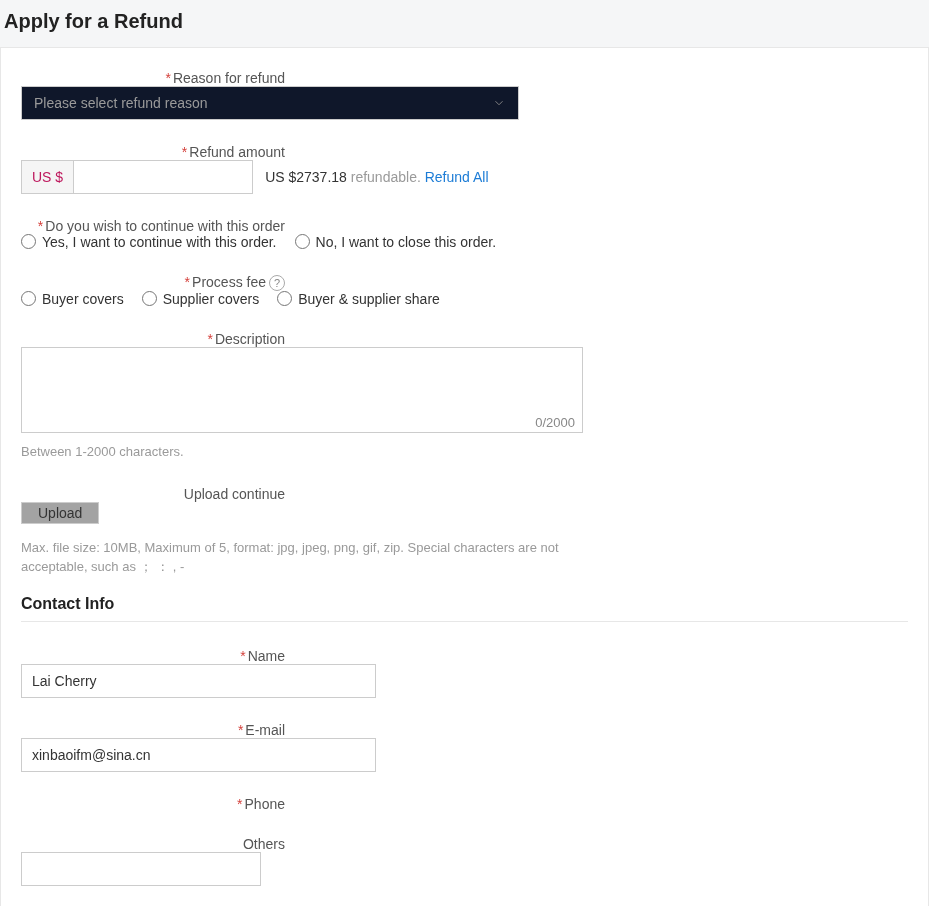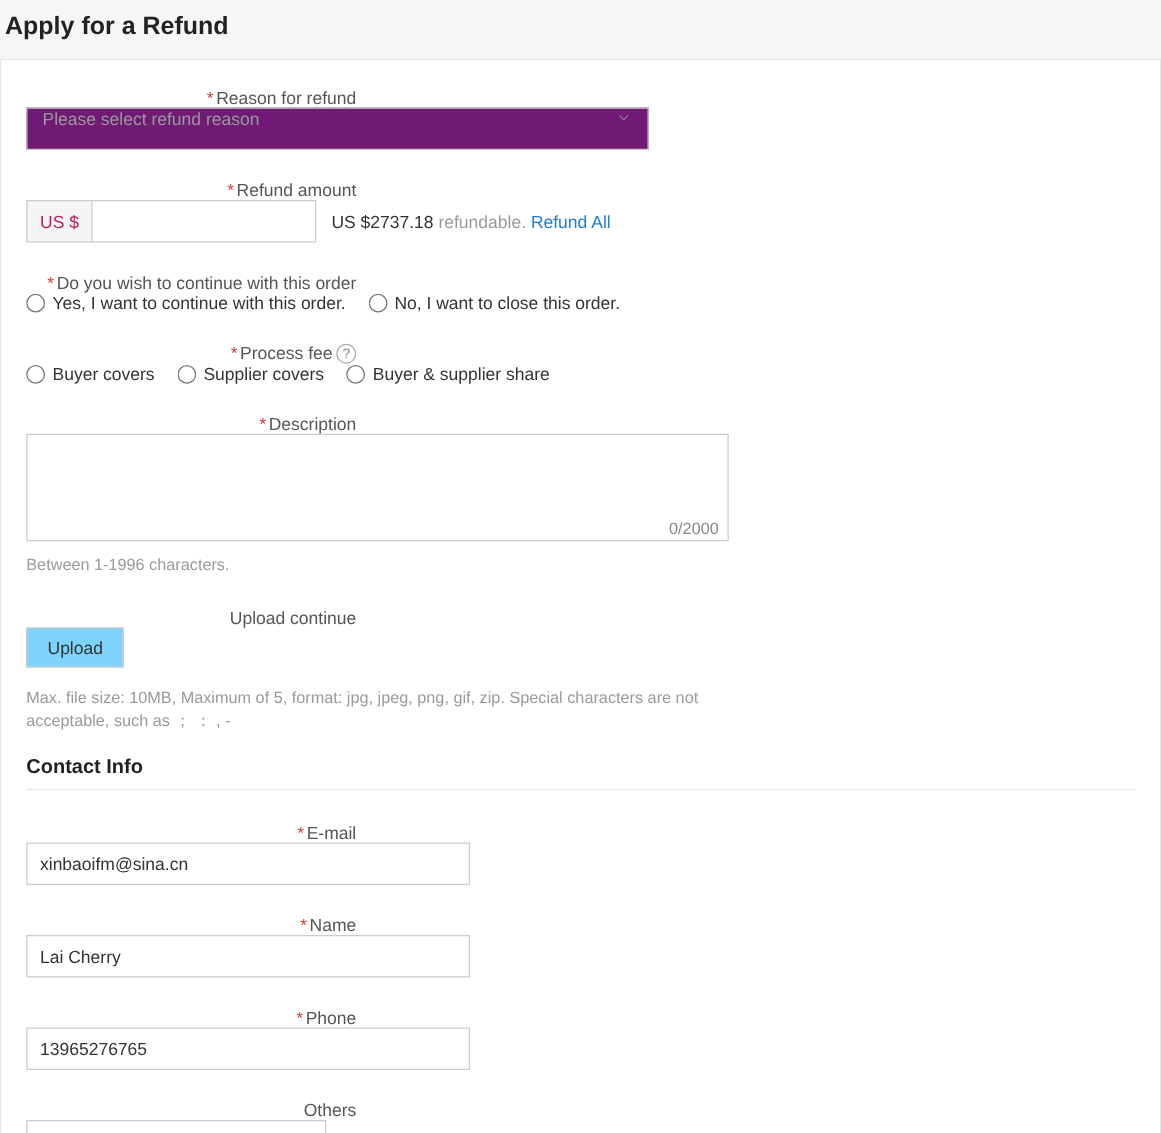--- a/index.html
+++ b/index.html
@@ -59,23 +59,23 @@
     align-items: center;
   }
   .field-col-block {
     flex: 1;
     display: block;
   }
   .select-box {
     width: 498px;
     height: 34px;
     border: 1px solid #ccc;
-    background: #701a75;
+    background: #0f172a;
     display: flex;
-    align-items: flex-start;
+    align-items: center;
     justify-content: space-between;
     padding: 0 12px;
     color: #9a9a9a;
     cursor: pointer;
     font-size: 14px;
   }
   .chevron {
     width: 14px; height: 14px;
   }
   .currency-prefix {
@@ -107,21 +107,21 @@
     cursor: pointer;
   }
   .radio-group {
     display: flex;
     align-items: center;
     gap: 18px;
     flex-wrap: wrap;
   }
   .radio-item {
     display: inline-flex;
-    align-items: center;
+    align-items: flex-start;
     gap: 6px;
     cursor: pointer;
     color: #333;
   }
   .radio-item input[type="radio"] {
     width: 15px; height: 15px;
     accent-color: #888;
   }
   .help-icon {
     display: inline-flex;
@@ -158,23 +158,23 @@
     pointer-events: none;
   }
   .hint {
     color: #9a9a9a;
     font-size: 13px;
     margin-top: 6px;
     max-width: 560px;
     line-height: 1.5;
   }
   .upload-btn {
-    height: 32px;
-    border: 1px solid #ccc;
-    background: #7dd3fc;
+    height: 22px;
+    border: 1px solid #ccc;
+    background: #a3a3a3;
     padding: 0 16px;
     font-size: 14px;
     cursor: pointer;
     color: #333;
   }
   .text-input {
     width: 355px;
     height: 34px;
     border: 1px solid #ccc;
     padding: 0 10px;
@@ -285,60 +285,57 @@
 
   <div class="form-row">
     <div class="label-col">
       <span class="req">*</span><span>Description</span>
     </div>
     <div class="field-col-block">
       <div class="textarea-wrap">
         <textarea style=""></textarea>
         <div class="char-count">0/2000</div>
       </div>
-      <div class="hint">Between 1-1996 characters.</div>
+      <div class="hint">Between 1-2000 characters.</div>
     </div>
   </div>
 
   <div class="form-row">
     <div class="label-col">
       <span>Upload continue</span>
     </div>
     <div class="field-col-block">
       <button class="upload-btn">Upload</button>
       <div class="hint" style="margin-top:14px;">Max. file size: 10MB, Maximum of 5, format: jpg, jpeg, png, gif, zip. Special characters are not acceptable, such as  ；  ：  , -</div>
     </div>
   </div>
 
   <div class="section-title" style="margin-top:10px;">Contact Info</div>
 
   <div class="form-row">
     <div class="label-col">
+      <span class="req">*</span><span>Name</span>
+    </div>
+    <div class="field-col">
+      <input class="text-input" type="text" value="Lai Cherry" style="">
+    </div>
+  </div>
+
+  <div class="form-row">
+    <div class="label-col">
       <span class="req">*</span><span>E-mail</span>
     </div>
     <div class="field-col">
       <input class="text-input" type="text" value="xinbaoifm@sina.cn" style="">
     </div>
   </div>
 
   <div class="form-row">
     <div class="label-col">
-      <span class="req">*</span><span>Name</span>
-    </div>
-    <div class="field-col">
-      <input class="text-input" type="text" value="Lai Cherry" style="">
-    </div>
-  </div>
-
-  <div class="form-row">
-    <div class="label-col">
       <span class="req">*</span><span>Phone</span>
-    </div>
-    <div class="field-col">
-      <input class="text-input" type="text" value="13965276765" style="">
     </div>
   </div>
 
   <div class="form-row" style="margin-bottom:4px;">
     <div class="label-col">
       <span>Others</span>
     </div>
     <div class="field-col">
       <input class="text-input-sm" type="text" value="" style="">
     </div>

